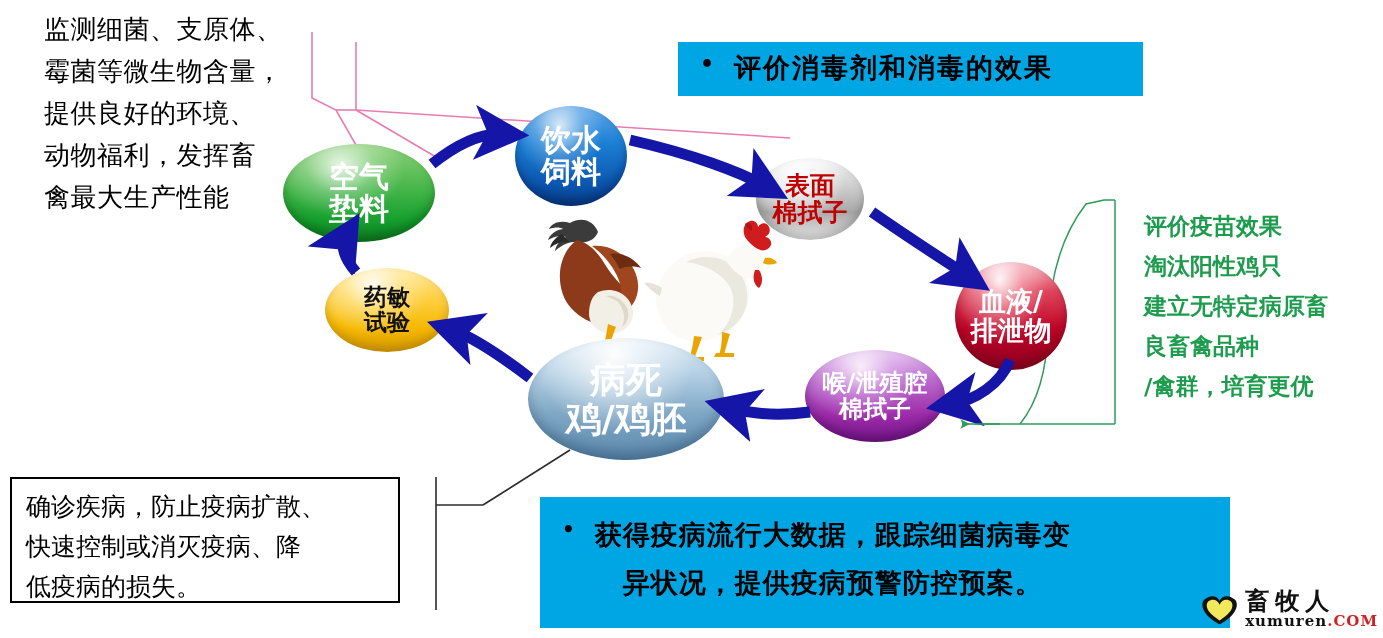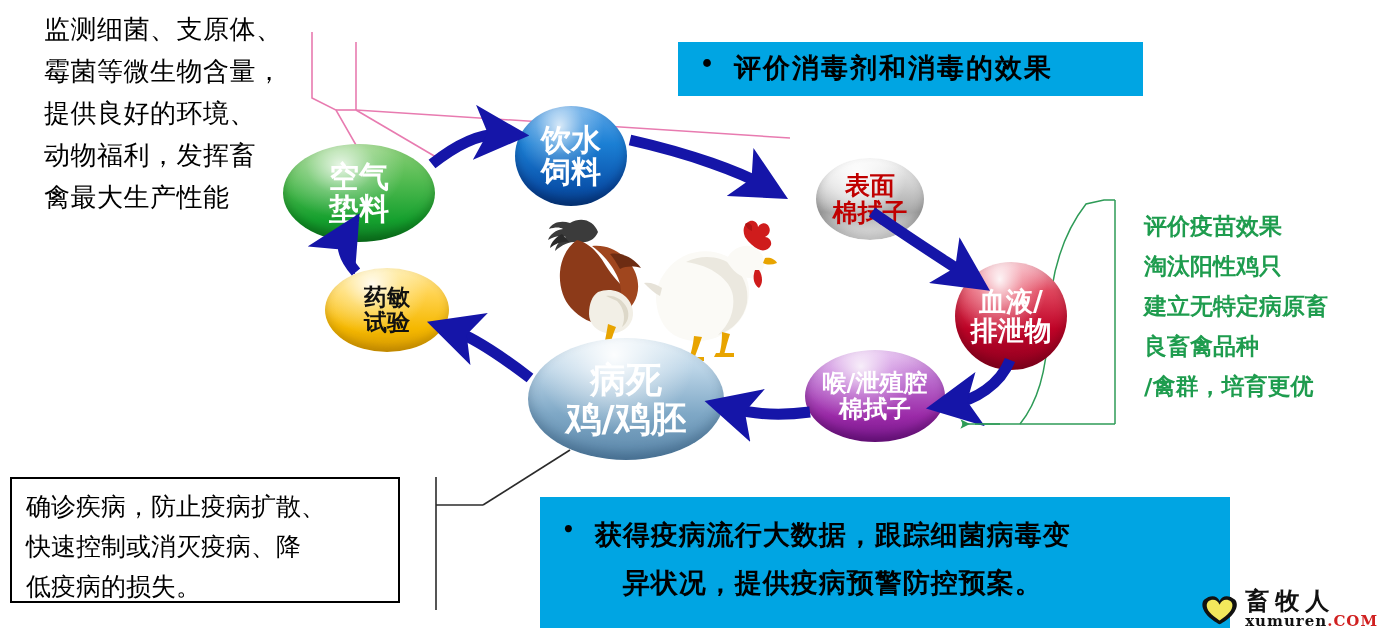--- a/index.html
+++ b/index.html
@@ -74,21 +74,21 @@
     box-shadow:inset 0 -6px 10px rgba(0,60,0,.35);
   }
   #node-water{
     left:515px;top:106px;width:112px;height:100px;font-size:30px;color:#fff;
     background:
       radial-gradient(ellipse at 40% 20%, rgba(255,255,255,.8) 0%, rgba(255,255,255,.22) 25%, rgba(255,255,255,0) 46%),
       linear-gradient(to bottom,#5fa8e8 0%,#1b7fd4 38%,#0a52ab 82%,#073f86 100%);
     box-shadow:inset 0 -6px 10px rgba(0,20,70,.4);
   }
   #node-surface{
-    left:816px;top:158px;width:108px;height:82px;font-size:25px;color:#C00000;
+    left:756px;top:158px;width:108px;height:82px;font-size:25px;color:#C00000;
     background:
       radial-gradient(ellipse at 38% 20%, rgba(255,255,255,.95) 0%, rgba(255,255,255,.55) 28%, rgba(255,255,255,0) 52%),
       linear-gradient(to bottom,#f2f2f2 0%,#cfcfcf 34%,#a8a8a8 66%,#efefef 100%);
     box-shadow:inset 0 -5px 9px rgba(60,60,60,.3);
   }
   #node-blood{
     left:955px;top:262px;width:112px;height:108px;font-size:27px;color:#fff;
     background:
       radial-gradient(ellipse at 40% 16%, rgba(255,255,255,.92) 0%, rgba(255,210,215,.45) 24%, rgba(255,255,255,0) 50%),
       linear-gradient(to bottom,#f5bfca 0%,#e0485f 26%,#c00428 62%,#8e0020 100%);

